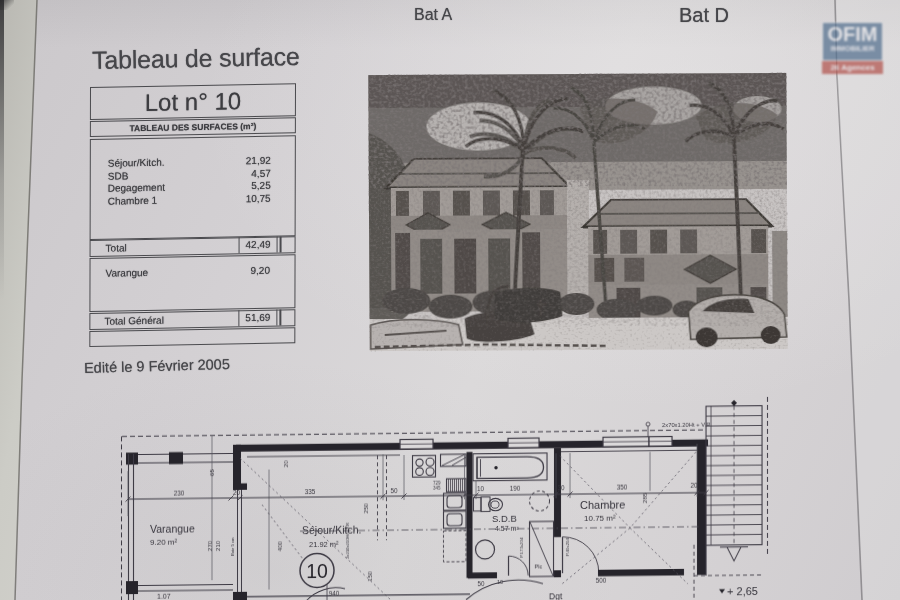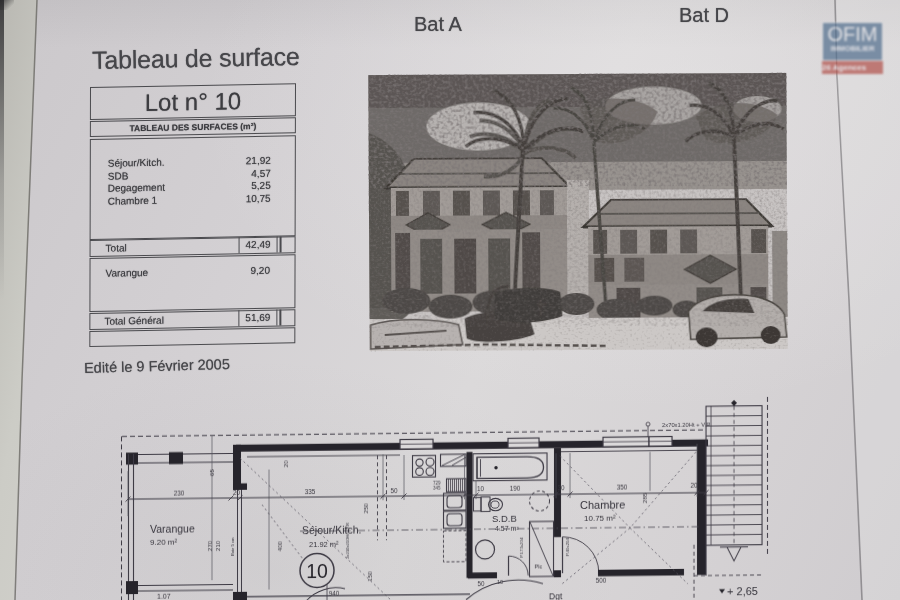--- a/index.html
+++ b/index.html
@@ -28,30 +28,30 @@
 
   <svg style="position:absolute;left:0;top:0" width="60" height="600">
     <path d="M37,0 L30,180 L22,380 L15,600" stroke="rgba(100,99,94,.75)" stroke-width="1.5" fill="none"></path>
   </svg>
 
   <svg style="position:absolute;left:820px;top:0" width="80" height="600">
     <path d="M15,0 L17,75 L29,300 L42,600" stroke="rgba(95,93,96,.55)" stroke-width="1.6" fill="none"></path>
     <path d="M17,75 L30,300 L43,600 L80,600 L80,0 L17,0 Z" fill="rgba(230,228,229,.3)"></path>
   </svg>
 
-  <div class="t blur" style="left:414px;top:13px;font-size:20px;">Bat A</div>
+  <div class="t blur" style="left:414px;top:6px;font-size:16px;">Bat A</div>
 
   <div class="t blur" style="left:647px;top:4px;font-size:20px;margin-left:32px;">Bat D</div>
 
   <div style="position:absolute;left:822px;top:22px;width:61px;height:53px;filter:blur(0.8px);opacity:.72;">
     <div style="position:absolute;left:0;top:0;width:61px;height:39px;background:#54708f;border:1px solid #dcdce0;box-sizing:border-box;text-align:center;">
-      <div style="color:#e4e4e8;font-weight:normal;font-size:20px;line-height:22px;letter-spacing:0px;">OFIM</div>
+      <div style="color:#e4e4e8;font-weight:bold;font-size:20px;line-height:22px;letter-spacing:0px;">OFIM</div>
       <div style="color:#e0e0e6;font-weight:bold;font-size:8px;line-height:8px;transform:scaleX(.92)">IMMOBILIER</div>
     </div>
-    <div style="position:absolute;left:0;top:39px;width:61px;height:13px;background:#b2544e;text-align:left;">
+    <div style="position:absolute;left:0;top:39px;width:61px;height:13px;background:#b2544e;text-align:center;">
       <div style="color:#eaeaee;font-weight:bold;font-size:8px;line-height:13px;">26 Agences</div>
     </div>
   </div>
 
   <div class="t blur" style="left:92px;top:44px;font-size:25px;transform:rotate(-1.1deg);letter-spacing:-.2px;">Tableau de surface</div>
 
   <div id="table" style="position:absolute;left:90px;top:87px;width:206px;height:260px;transform:skewY(-1.2deg) rotate(0.15deg);transform-origin:0 0;color:#3d3d41;">
 
     <div style="position:absolute;left:0;top:0;width:206px;height:33px;border:1.6px solid #4a4a4e;box-sizing:border-box;text-align:center;font-size:24px;line-height:31px;" class="blur">Lot n° 10</div>
 

